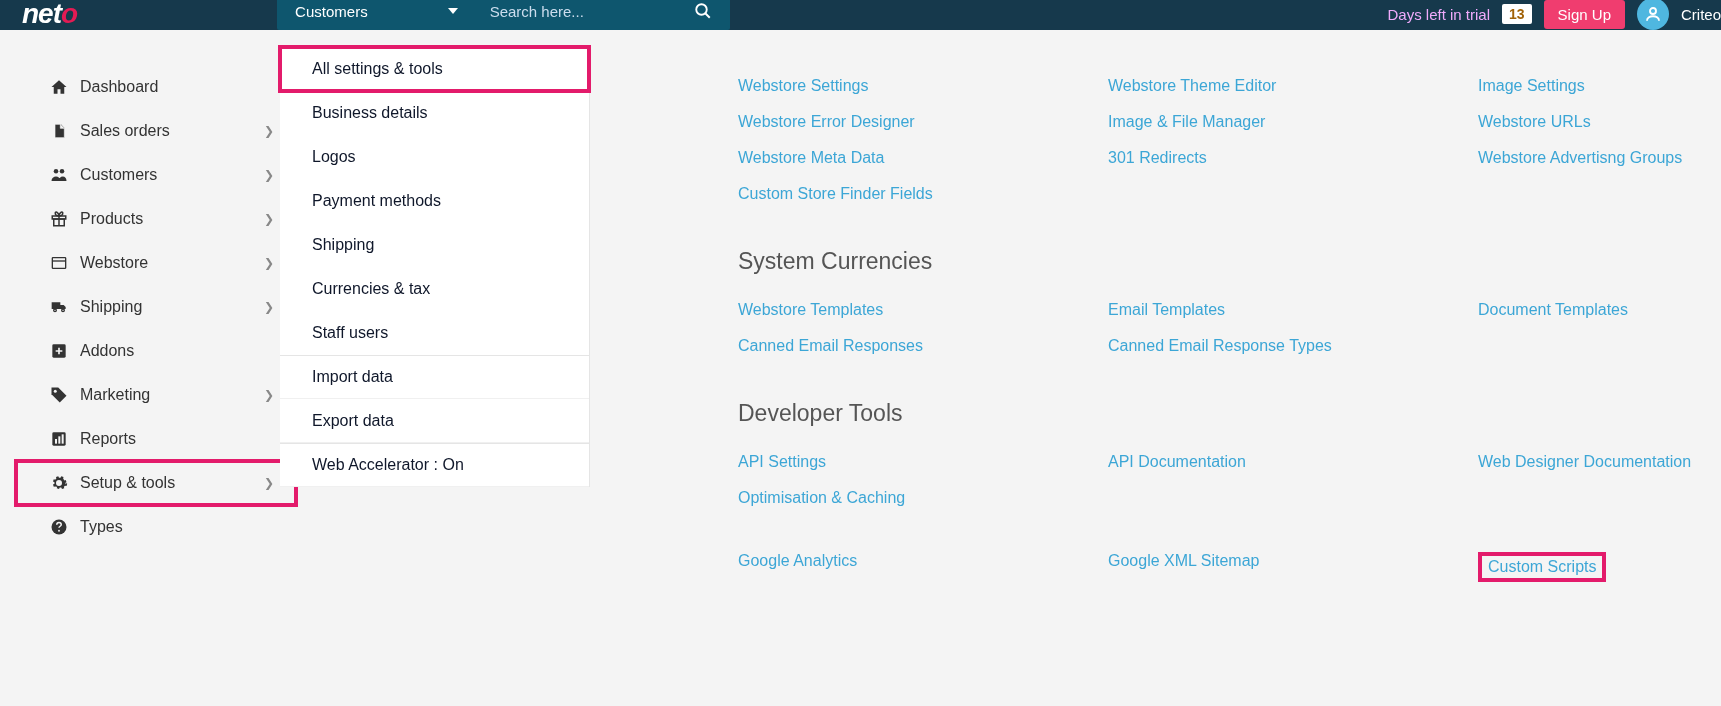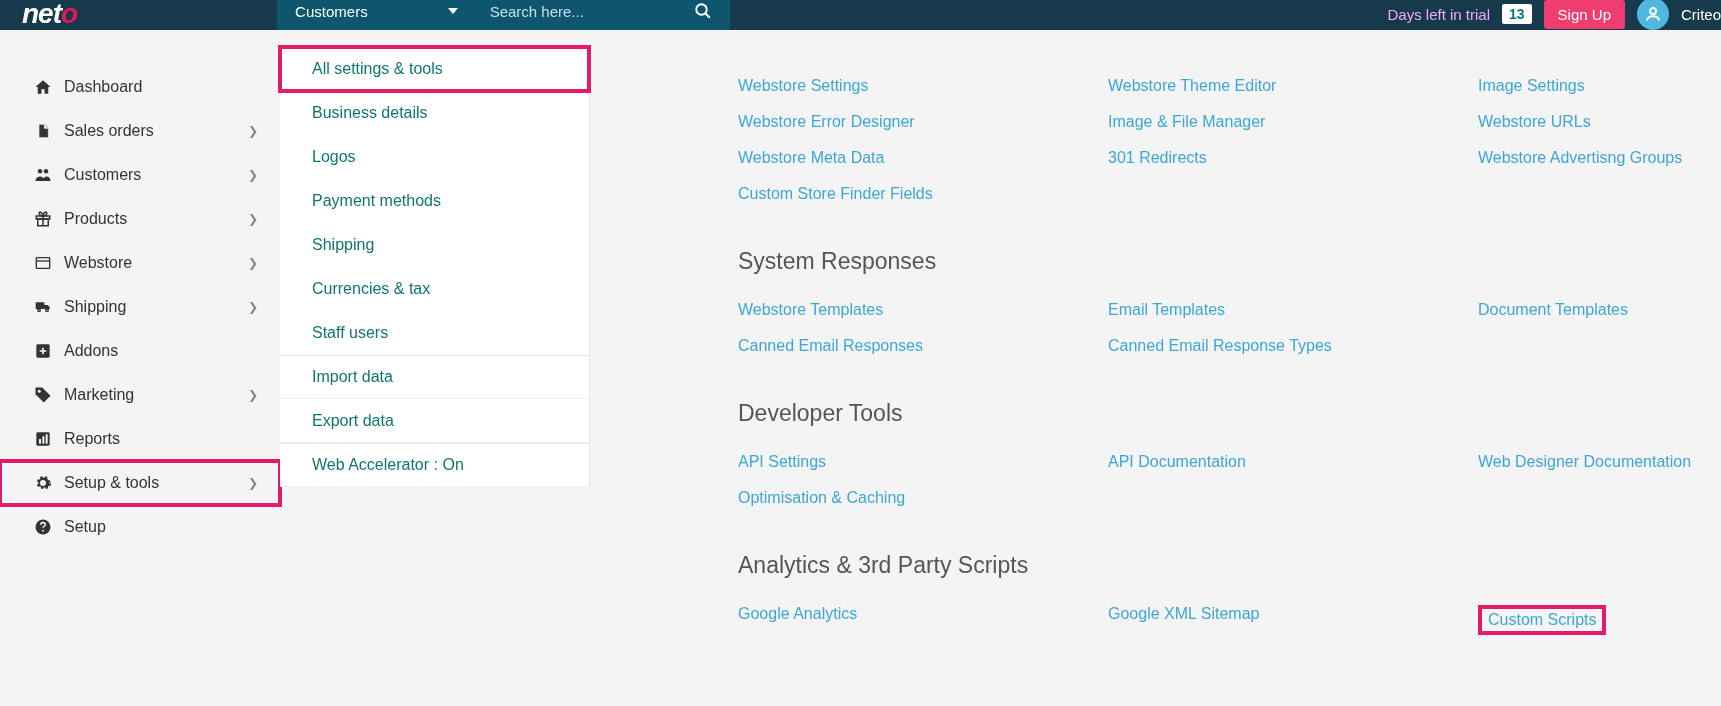--- a/index.html
+++ b/index.html
@@ -9,35 +9,35 @@
 .header { height: 30px; background: #16394c; display: flex; align-items: flex-end; color: #fff; position: relative; }
 .logo { margin-left: 22px; font-size: 28px; font-weight: 700; letter-spacing: -1px; font-style: italic; }
 .logo .o { color: #e31b54; }
 .search-wrap { display: flex; align-items: center; background: #0e566e; margin-left: 200px; height: 38px; border-radius: 2px; }
 .search-dropdown { display: flex; align-items: center; gap: 80px; padding: 0 18px; color: #fff; font-size: 15px; cursor: pointer; }
 .search-input { background: transparent; border: none; outline: none; color: #fff; font-size: 15px; padding: 0 14px; width: 200px; }
 .search-input::placeholder { color: #cde; }
 .search-btn { padding: 0 18px; cursor: pointer; }
 .header-right { position: absolute; right: 0; display: flex; align-items: center; gap: 12px; padding-right: 0; }
 .trial-text { font-size: 15px; color: #f0abfc; }
-.trial-badge { background: #fff; color: #0f766e; font-weight: 600; font-size: 14px; padding: 2px 7px; border-radius: 2px; }
+.trial-badge { background: #fff; color: #a16207; font-weight: 600; font-size: 14px; padding: 2px 7px; border-radius: 2px; }
 .signup-btn { background: #f03d6f; color: #fff; font-size: 15px; padding: 6px 14px; border-radius: 3px; cursor: pointer; }
 .avatar-circle { width: 32px; height: 32px; border-radius: 50%; background: #4fb7e0; display: flex; align-items: center; justify-content: center; cursor: pointer; }
 .user-label { font-size: 15px; color: #fff; padding-right: 0; }
 
 
-.sidebar { position: absolute; top: 47px; left: 0; width: 280px; background: #f4f4f4; padding-top: 18px; }
+.sidebar { position: absolute; top: 47px; left: 16px; width: 280px; background: #f4f4f4; padding-top: 18px; }
 .side-item { display: flex; align-items: center; padding: 0 30px; height: 44px; color: #333; font-size: 16px; cursor: pointer; position: relative; }
 .side-item .icon { width: 26px; display: inline-flex; justify-content: center; margin-right: 8px; color: #333; }
 .side-item .chev { position: absolute; right: 22px; color: #888; font-size: 12px; }
 .side-item.highlight { outline: 4px solid #e31b6b; outline-offset: -2px; }
 
 
 .submenu { position: absolute; top: 47px; left: 280px; width: 310px; background: #fff; border-right: 1px solid #e5e5e5; }
-.submenu-item { padding: 0 32px; height: 44px; display: flex; align-items: center; font-size: 16px; color: #0f766e; cursor: pointer; border-bottom: 1px solid #f0f0f0; }
+.submenu-item { padding: 0 32px; height: 44px; display: flex; align-items: center; font-size: 16px; color: #0f172a; cursor: pointer; border-bottom: 1px solid #f0f0f0; }
 .submenu-item.noborder { border-bottom: none; }
 .submenu-item.topborder { border-top: 1px solid #e5e5e5; }
 .submenu-item.highlight { outline: 4px solid #e31b6b; outline-offset: -2px; border-bottom: none; padding-top: 0; }
 
 
 .content { position: absolute; top: 47px; left: 578px; right: 0; padding: 30px 0 0 160px; }
 .link-grid { display: grid; grid-template-columns: repeat(3, 370px); row-gap: 18px; margin-bottom: 45px; }
 .link-grid a { color: #3ca6d6; font-size: 16px; text-decoration: none; cursor: pointer; }
 .section-title { font-size: 23px; color: #555; font-weight: 400; margin-bottom: 26px; }
 .boxed { border: 4px solid #e31b6b; padding: 2px 6px; display: inline-block; }
@@ -185,21 +185,21 @@
       <span class="chev">❯</span>
     </div>
     <div class="side-item">
       <span class="icon">
         <svg width="18" height="18" viewBox="0 0 24 24" fill="#333">
           <circle cx="12" cy="12" r="10"></circle>
           <path d="M9 9a3 3 0 116 0c0 2-3 2-3 4" stroke="#f4f4f4" stroke-width="2" fill="none"></path>
           <circle cx="12" cy="17" r="1.2" fill="#f4f4f4"></circle>
         </svg>
       </span>
-      <span>Setup</span>
+      <span>Types</span>
     </div>
   </div>
 
 <div class="submenu" id="submenu">
     <div class="submenu-item highlight">
       <span>All settings &amp; tools</span>
     </div>
     <div class="submenu-item noborder">
       <span>Business details</span>
     </div>
@@ -237,37 +237,36 @@
       <a>Webstore Error Designer</a>
       <a>Image &amp; File Manager</a>
       <a>Webstore URLs</a>
       <a>Webstore Meta Data</a>
       <a>301 Redirects</a>
       <a>Webstore Advertisng Groups</a>
       <a>Custom Store Finder Fields</a>
       <a></a>
       <a></a>
     </div>
-    <div class="section-title">System Responses</div>
+    <div class="section-title">System Currencies</div>
     <div class="link-grid">
       <a>Webstore Templates</a>
       <a>Email Templates</a>
       <a>Document Templates</a>
       <a>Canned Email Responses</a>
       <a>Canned Email Response Types</a>
       <a></a>
     </div>
     <div class="section-title">Developer Tools</div>
     <div class="link-grid">
       <a>API Settings</a>
       <a>API Documentation</a>
       <a>Web Designer Documentation</a>
       <a>Optimisation &amp; Caching</a>
       <a></a>
       <a></a>
     </div>
-    <div class="section-title">Analytics &amp; 3rd Party Scripts</div>
     <div class="link-grid">
       <a>Google Analytics</a>
       <a>Google XML Sitemap</a>
       <a><span class="boxed">Custom Scripts</span></a>
     </div>
   </div>
 
 </body></html>

